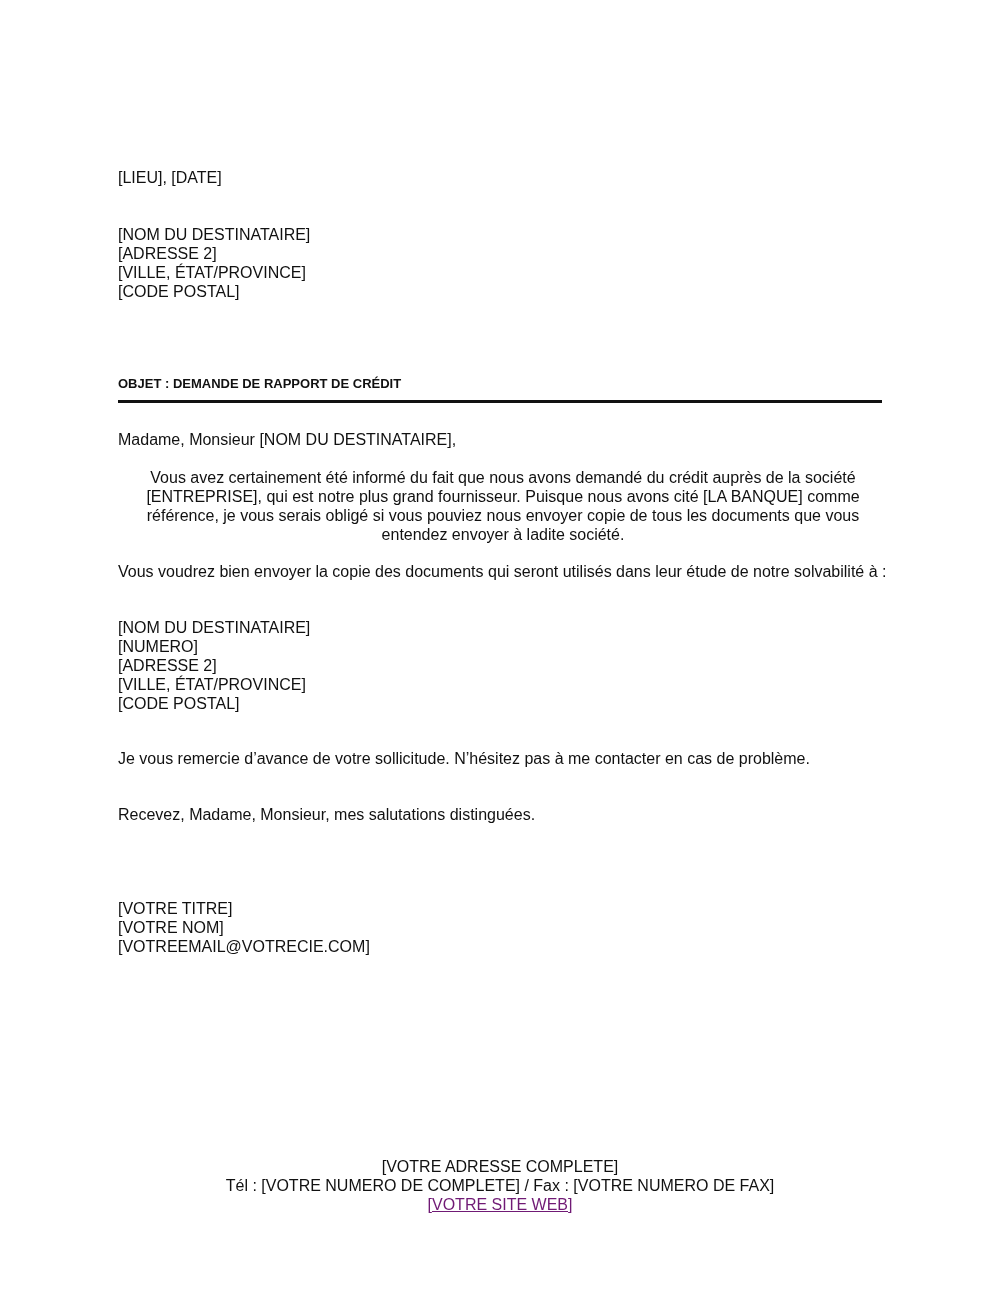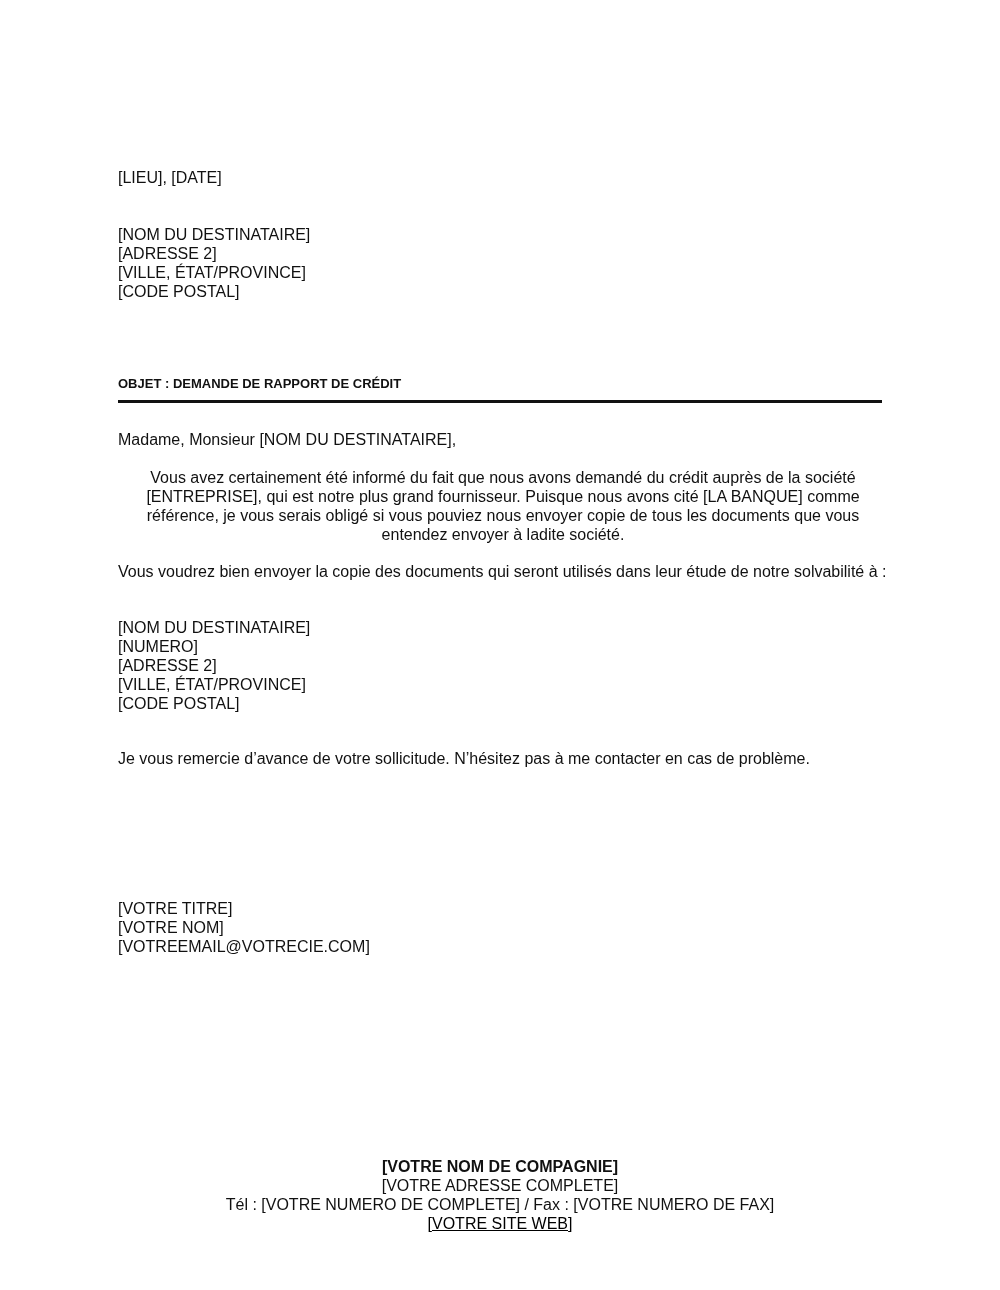--- a/index.html
+++ b/index.html
@@ -46,21 +46,21 @@
     .footer {
       position: absolute;
       left: 0;
       width: 1000px;
       top: 1157px;
       text-align: center;
       line-height: 19px;
     }
     .footer .company { font-weight: bold; }
     .footer a {
-      color: #000000;
+      color: #701a75;
       text-decoration: underline;
     }
   </style>
 </head>
 <body>
 
 <div class="page">
 
   <div class="block" style="top:168px;">
     <span class="line">[LIEU], [DATE]</span>
@@ -96,27 +96,29 @@
     <span class="line">[NUMERO]</span>
     <span class="line">[ADRESSE 2]</span>
     <span class="line">[VILLE, ÉTAT/PROVINCE]</span>
     <span class="line">[CODE POSTAL]</span>
   </div>
 
   <div class="block" style="top:749px;">
     <span class="line">Je vous remercie d’avance de votre sollicitude. N’hésitez pas à me contacter en cas de problème.</span>
   </div>
 
+  <div class="block" style="top:805px;">
+    <span class="line">Recevez, Madame, Monsieur, mes salutations distinguées.</span>
+  </div>
 
   <div class="block" style="top:899px;">
     <span class="line">[VOTRE TITRE]</span>
     <span class="line">[VOTRE NOM]</span>
     <span class="line">[VOTREEMAIL@VOTRECIE.COM]</span>
   </div>
 
   <div class="footer">
-    <span class="line company">[VOTRE NOM DE COMPAGNIE]</span>
     <span class="line">[VOTRE ADRESSE COMPLETE]</span>
     <span class="line">Tél : [VOTRE NUMERO DE COMPLETE] / Fax : [VOTRE NUMERO DE FAX]</span>
     <span class="line"><a href="#">[VOTRE SITE WEB]</a></span>
   </div>
 
 </div>
 
 </body></html>

